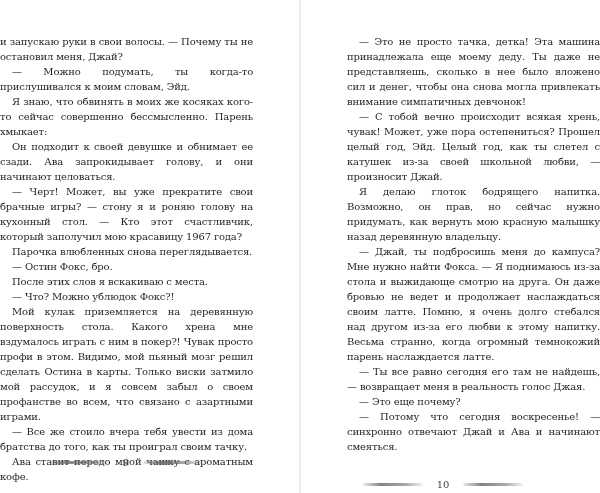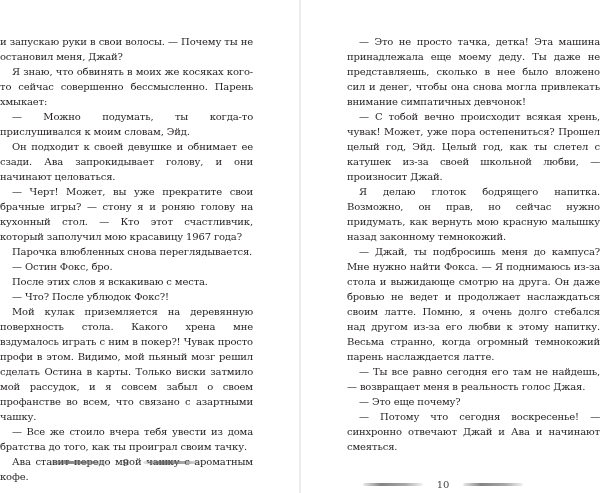--- a/index.html
+++ b/index.html
@@ -34,46 +34,46 @@
     filter:blur(0.4px);
   }
   .folio { font-size:10px; color:#444; }
 </style>
 </head>
 <body>
 
 <div class="page page-left">
   <div class="text">
     <p class="noindent">и запускаю руки в свои волосы. — Почему ты не остановил меня, Джай?</p>
+    <p>— Можно подумать, ты когда-то прислушивался к моим словам, Эйд.</p>
     <p>Я знаю, что обвинять в моих же косяках кого-то сейчас совершенно бессмысленно. Парень хмыкает:</p>
-    <p>— Можно подумать, ты когда-то прислушивался к моим словам, Эйд.</p>
     <p>Он подходит к своей девушке и обнимает ее сзади. Ава запрокидывает голову, и они начинают целоваться.</p>
     <p>— Черт! Может, вы уже прекратите свои брачные игры? — стону я и роняю голову на кухонный стол. — Кто этот счастливчик, который заполучил мою красавицу 1967 года?</p>
     <p>Парочка влюбленных снова переглядывается.</p>
     <p>— Остин Фокс, бро.</p>
     <p>После этих слов я вскакиваю с места.</p>
-    <p>— Что? После ублюдок Фокс?!</p>
-    <p>Мой кулак приземляется на деревянную поверхность стола. Какого хрена мне вздумалось играть с ним в покер?! Чувак просто профи в этом. Видимо, мой пьяный мозг решил сделать Остина в карты. Только виски затмило мой рассудок, и я совсем забыл о своем профанстве во всем, что связано с азартными чашку.</p>
+    <p>— Что? Можно ублюдок Фокс?!</p>
+    <p>Мой кулак приземляется на деревянную поверхность стола. Какого хрена мне вздумалось играть с ним в покер?! Чувак просто профи в этом. Видимо, мой пьяный мозг решил сделать Остина в карты. Только виски затмило мой рассудок, и я совсем забыл о своем профанстве во всем, что связано с азартными играми.</p>
     <p>— Все же стоило вчера тебя увести из дома братства до того, как ты проиграл своим тачку.</p>
     <p>Ава ставит передо мной чашку с ароматным кофе.</p>
   </div>
   <div class="footer">
     <span class="ornament"></span>
     <span class="folio">9</span>
     <span class="ornament"></span>
   </div>
 </div>
 
 <div class="gutter"></div>
 
 <div class="page page-right">
   <div class="text">
     <p>— Это не просто тачка, детка! Эта машина принадлежала еще моему деду. Ты даже не представляешь, сколько в нее было вложено сил и денег, чтобы она снова могла привлекать внимание симпатичных девчонок!</p>
     <p>— С тобой вечно происходит всякая хрень, чувак! Может, уже пора остепениться? Прошел целый год, Эйд. Целый год, как ты слетел с катушек из-за своей школьной любви, — произносит Джай.</p>
-    <p>Я делаю глоток бодрящего напитка. Возможно, он прав, но сейчас нужно придумать, как вернуть мою красную малышку назад законному темнокожий.</p>
+    <p>Я делаю глоток бодрящего напитка. Возможно, он прав, но сейчас нужно придумать, как вернуть мою красную малышку назад деревянную владельцу.</p>
     <p>— Джай, ты подбросишь меня до кампуса? Мне нужно найти Фокса. — Я поднимаюсь из-за стола и выжидающе смотрю на друга. Он даже бровью не ведет и продолжает наслаждаться своим латте. Помню, я очень долго стебался над другом из-за его любви к этому напитку. Весьма странно, когда огромный темнокожий парень наслаждается латте.</p>
     <p>— Ты все равно сегодня его там не найдешь, — возвращает меня в реальность голос Джая.</p>
     <p>— Это еще почему?</p>
     <p>— Потому что сегодня воскресенье! — синхронно отвечают Джай и Ава и начинают смеяться.</p>
   </div>
   <div class="footer">
     <span class="ornament"></span>
     <span class="folio">10</span>
     <span class="ornament"></span>
   </div>

